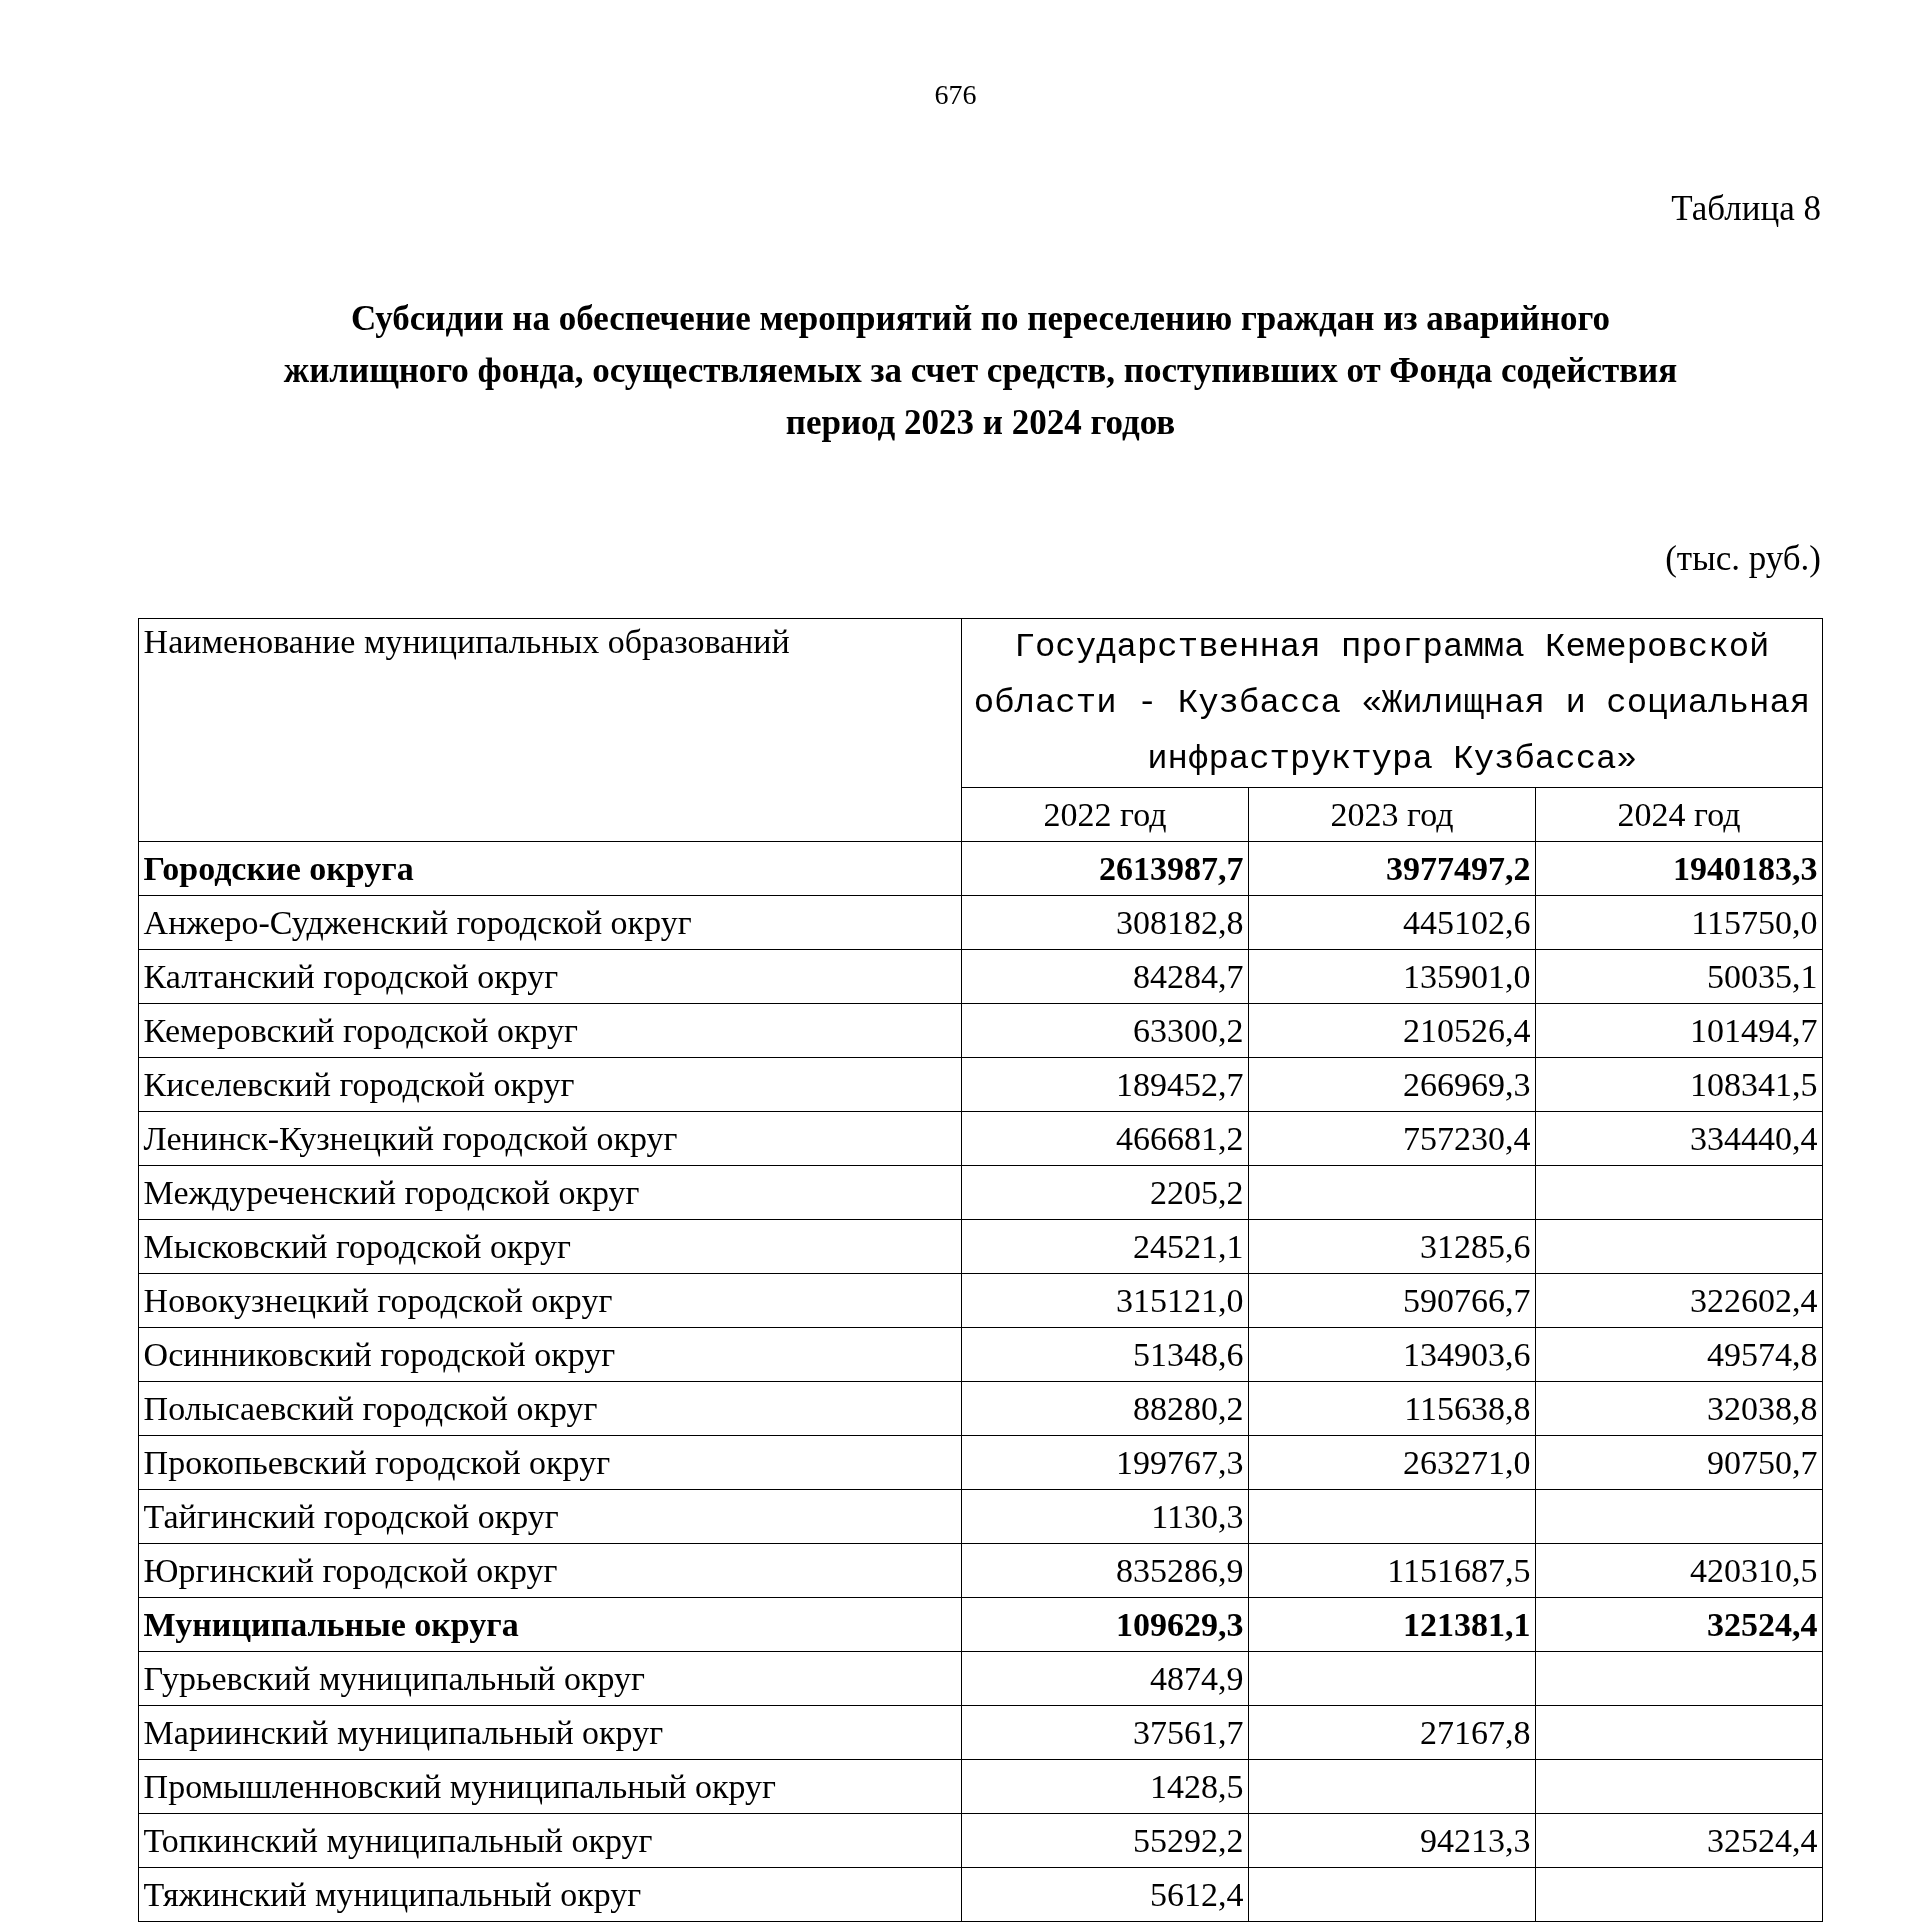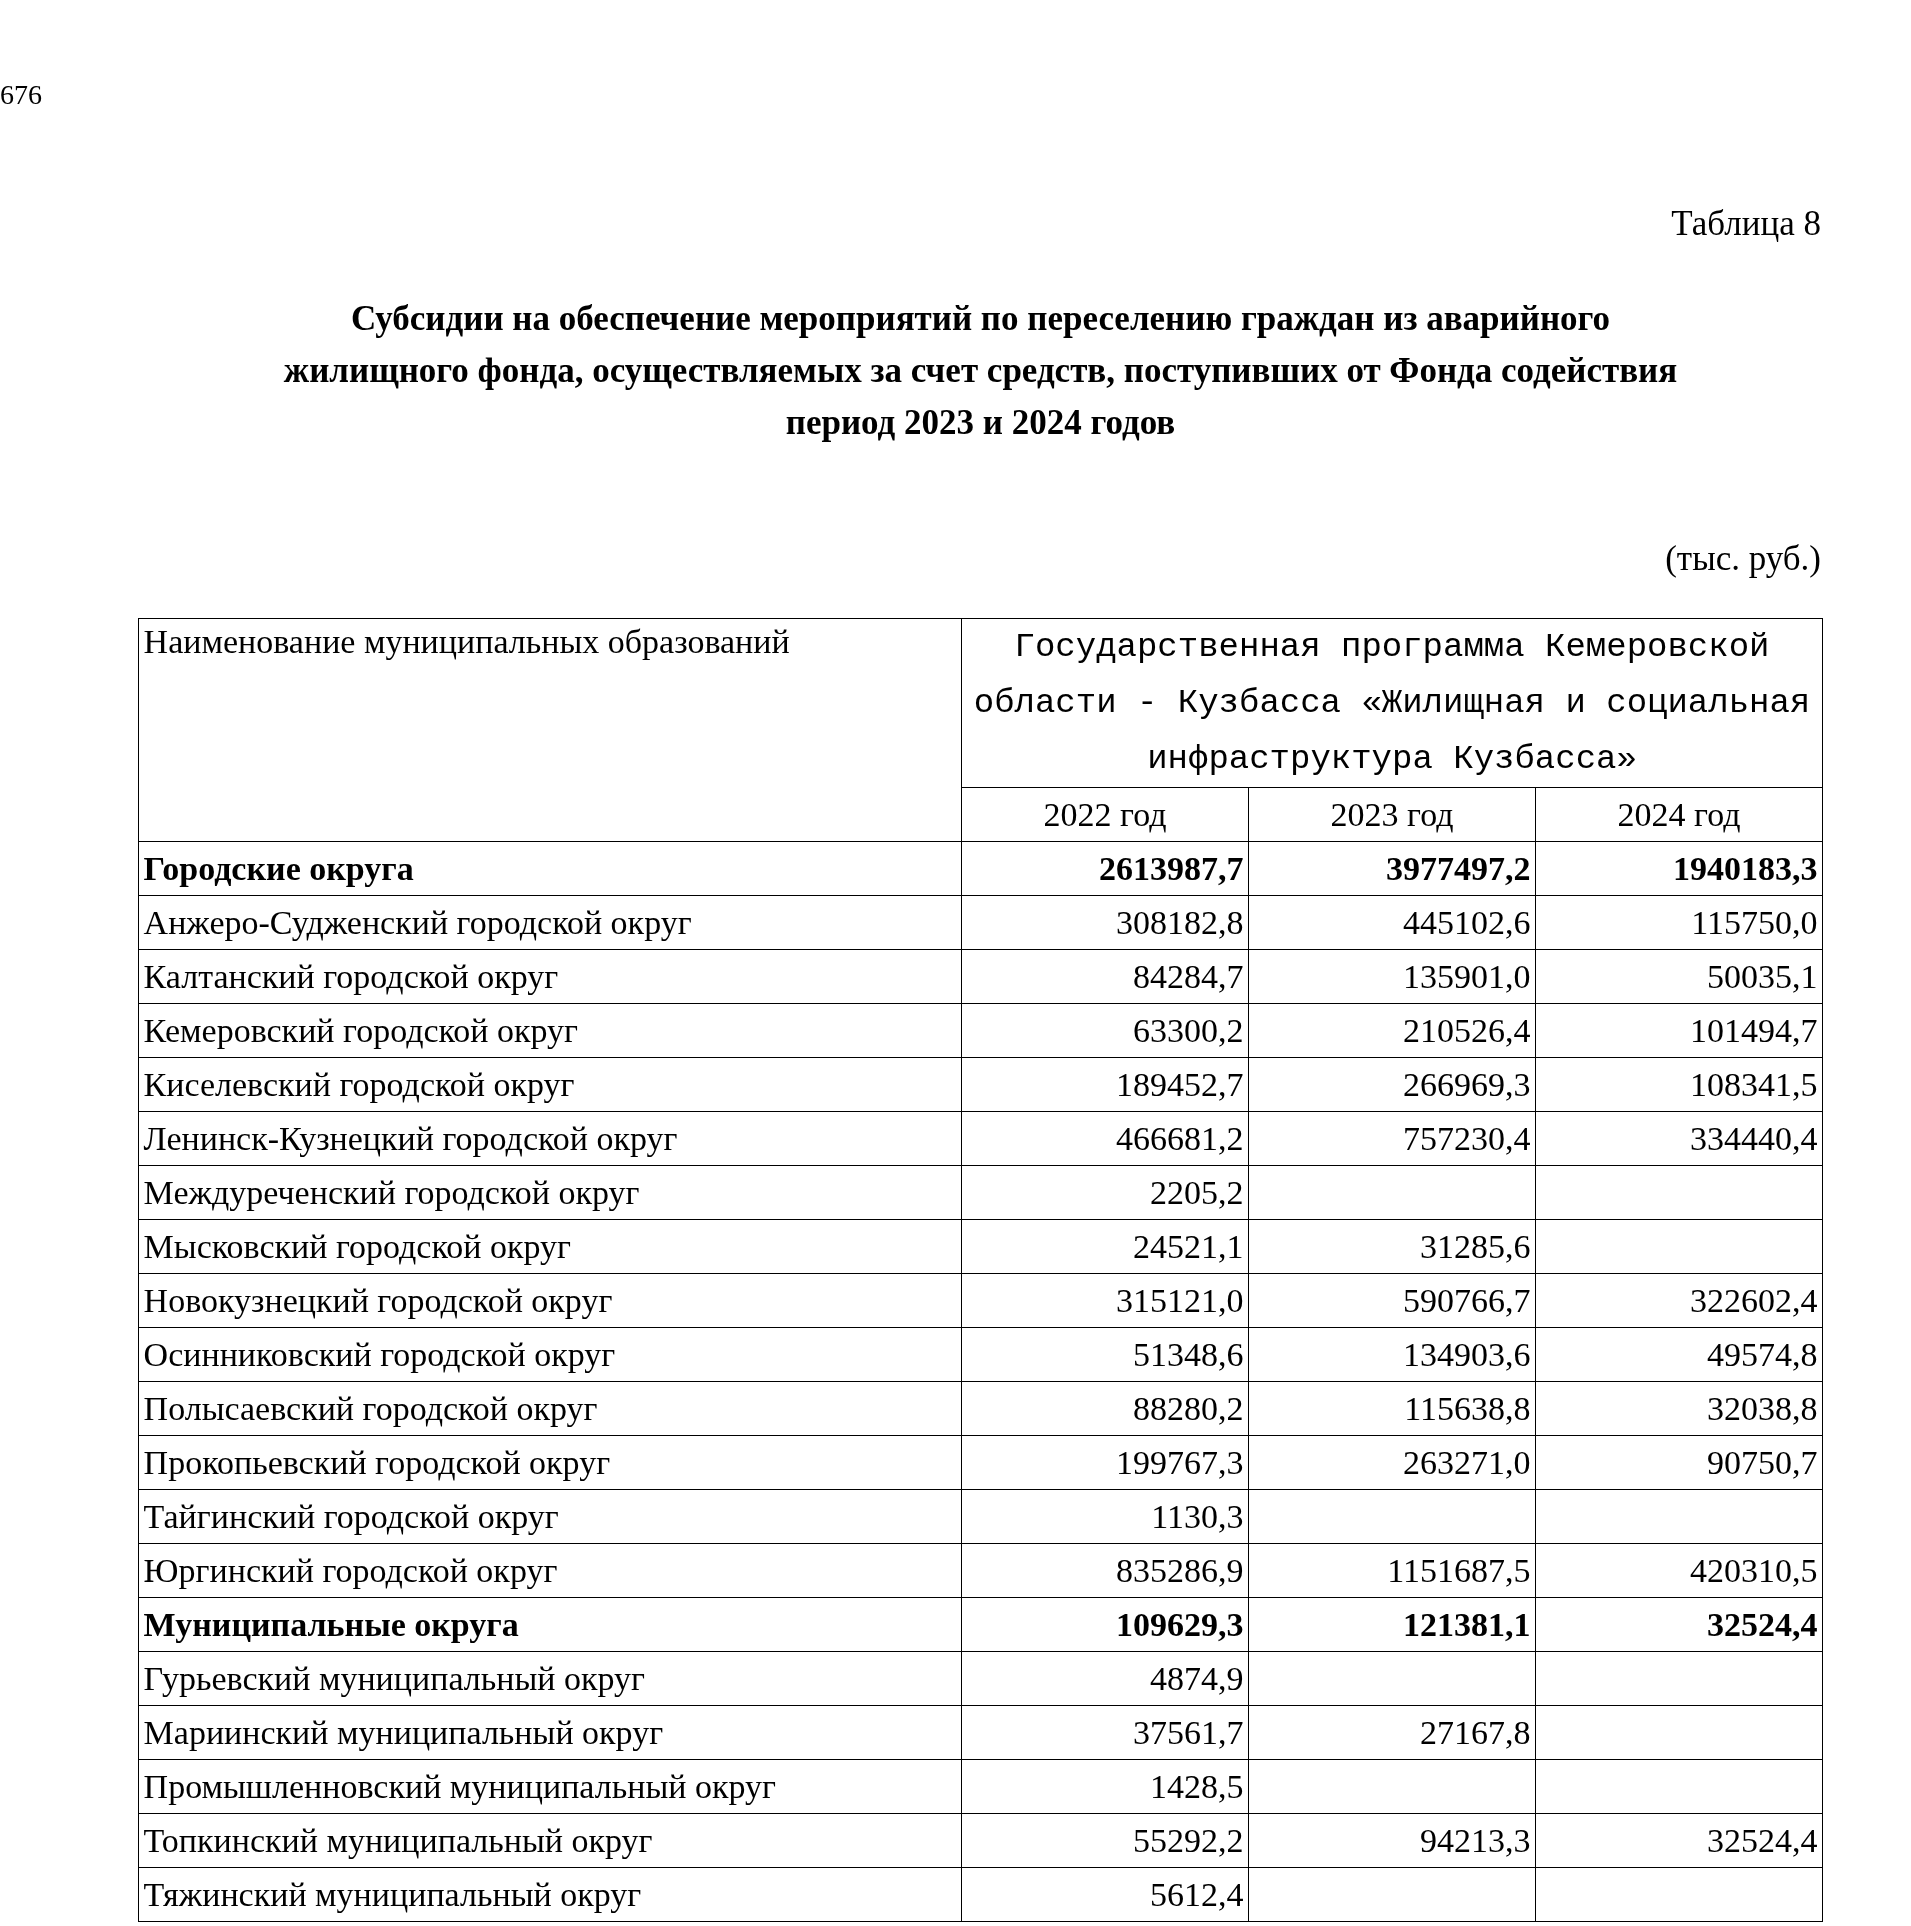--- a/index.html
+++ b/index.html
@@ -13,27 +13,27 @@
       position: relative;
       font-family: "Liberation Serif", "DejaVu Serif", serif;
       color: #000000;
       overflow: hidden;
     }
     .page-number {
       position: absolute;
       top: 75px;
       left: 0;
       width: 1911px;
-      text-align: left;
+      text-align: center;
       font-size: 28px;
       line-height: 39px;
     }
     .table-label {
       position: absolute;
-      top: 201px;
+      top: 186px;
       right: 90px;
       font-size: 35px;
       line-height: 46px;
     }
     .doc-title {
       position: absolute;
       top: 293px;
       left: 139px;
       width: 1683px;
       text-align: center;

